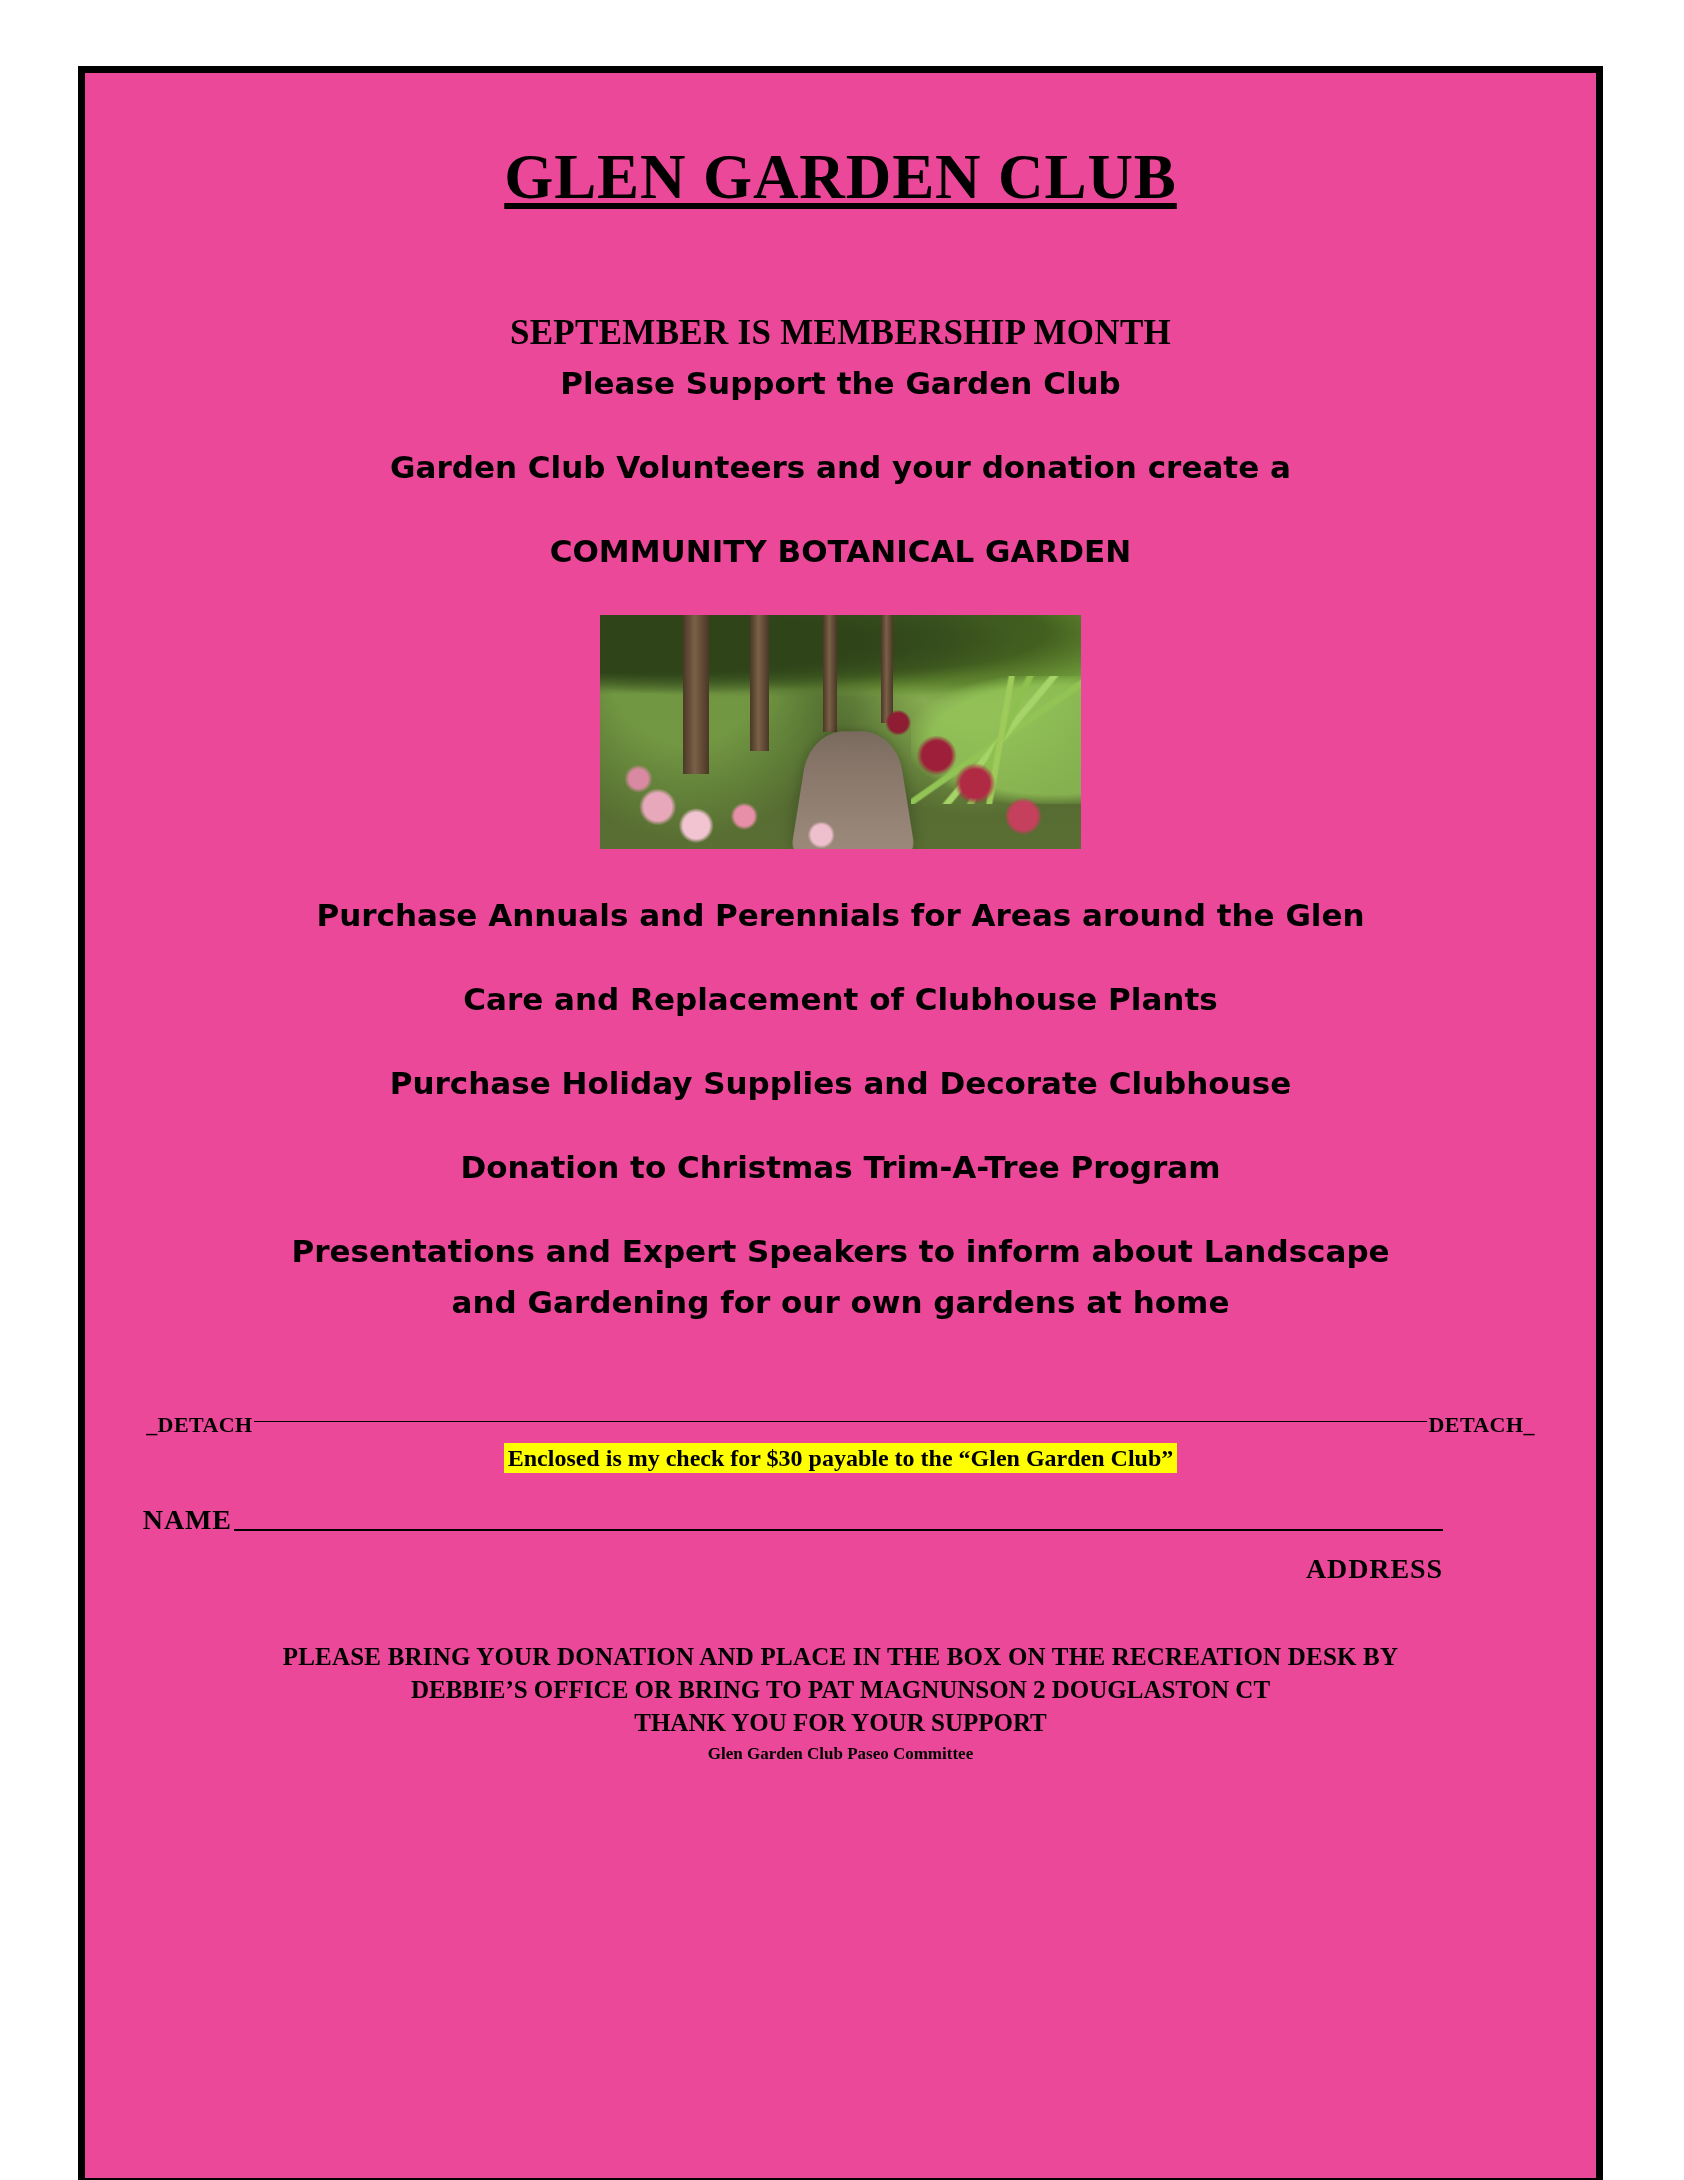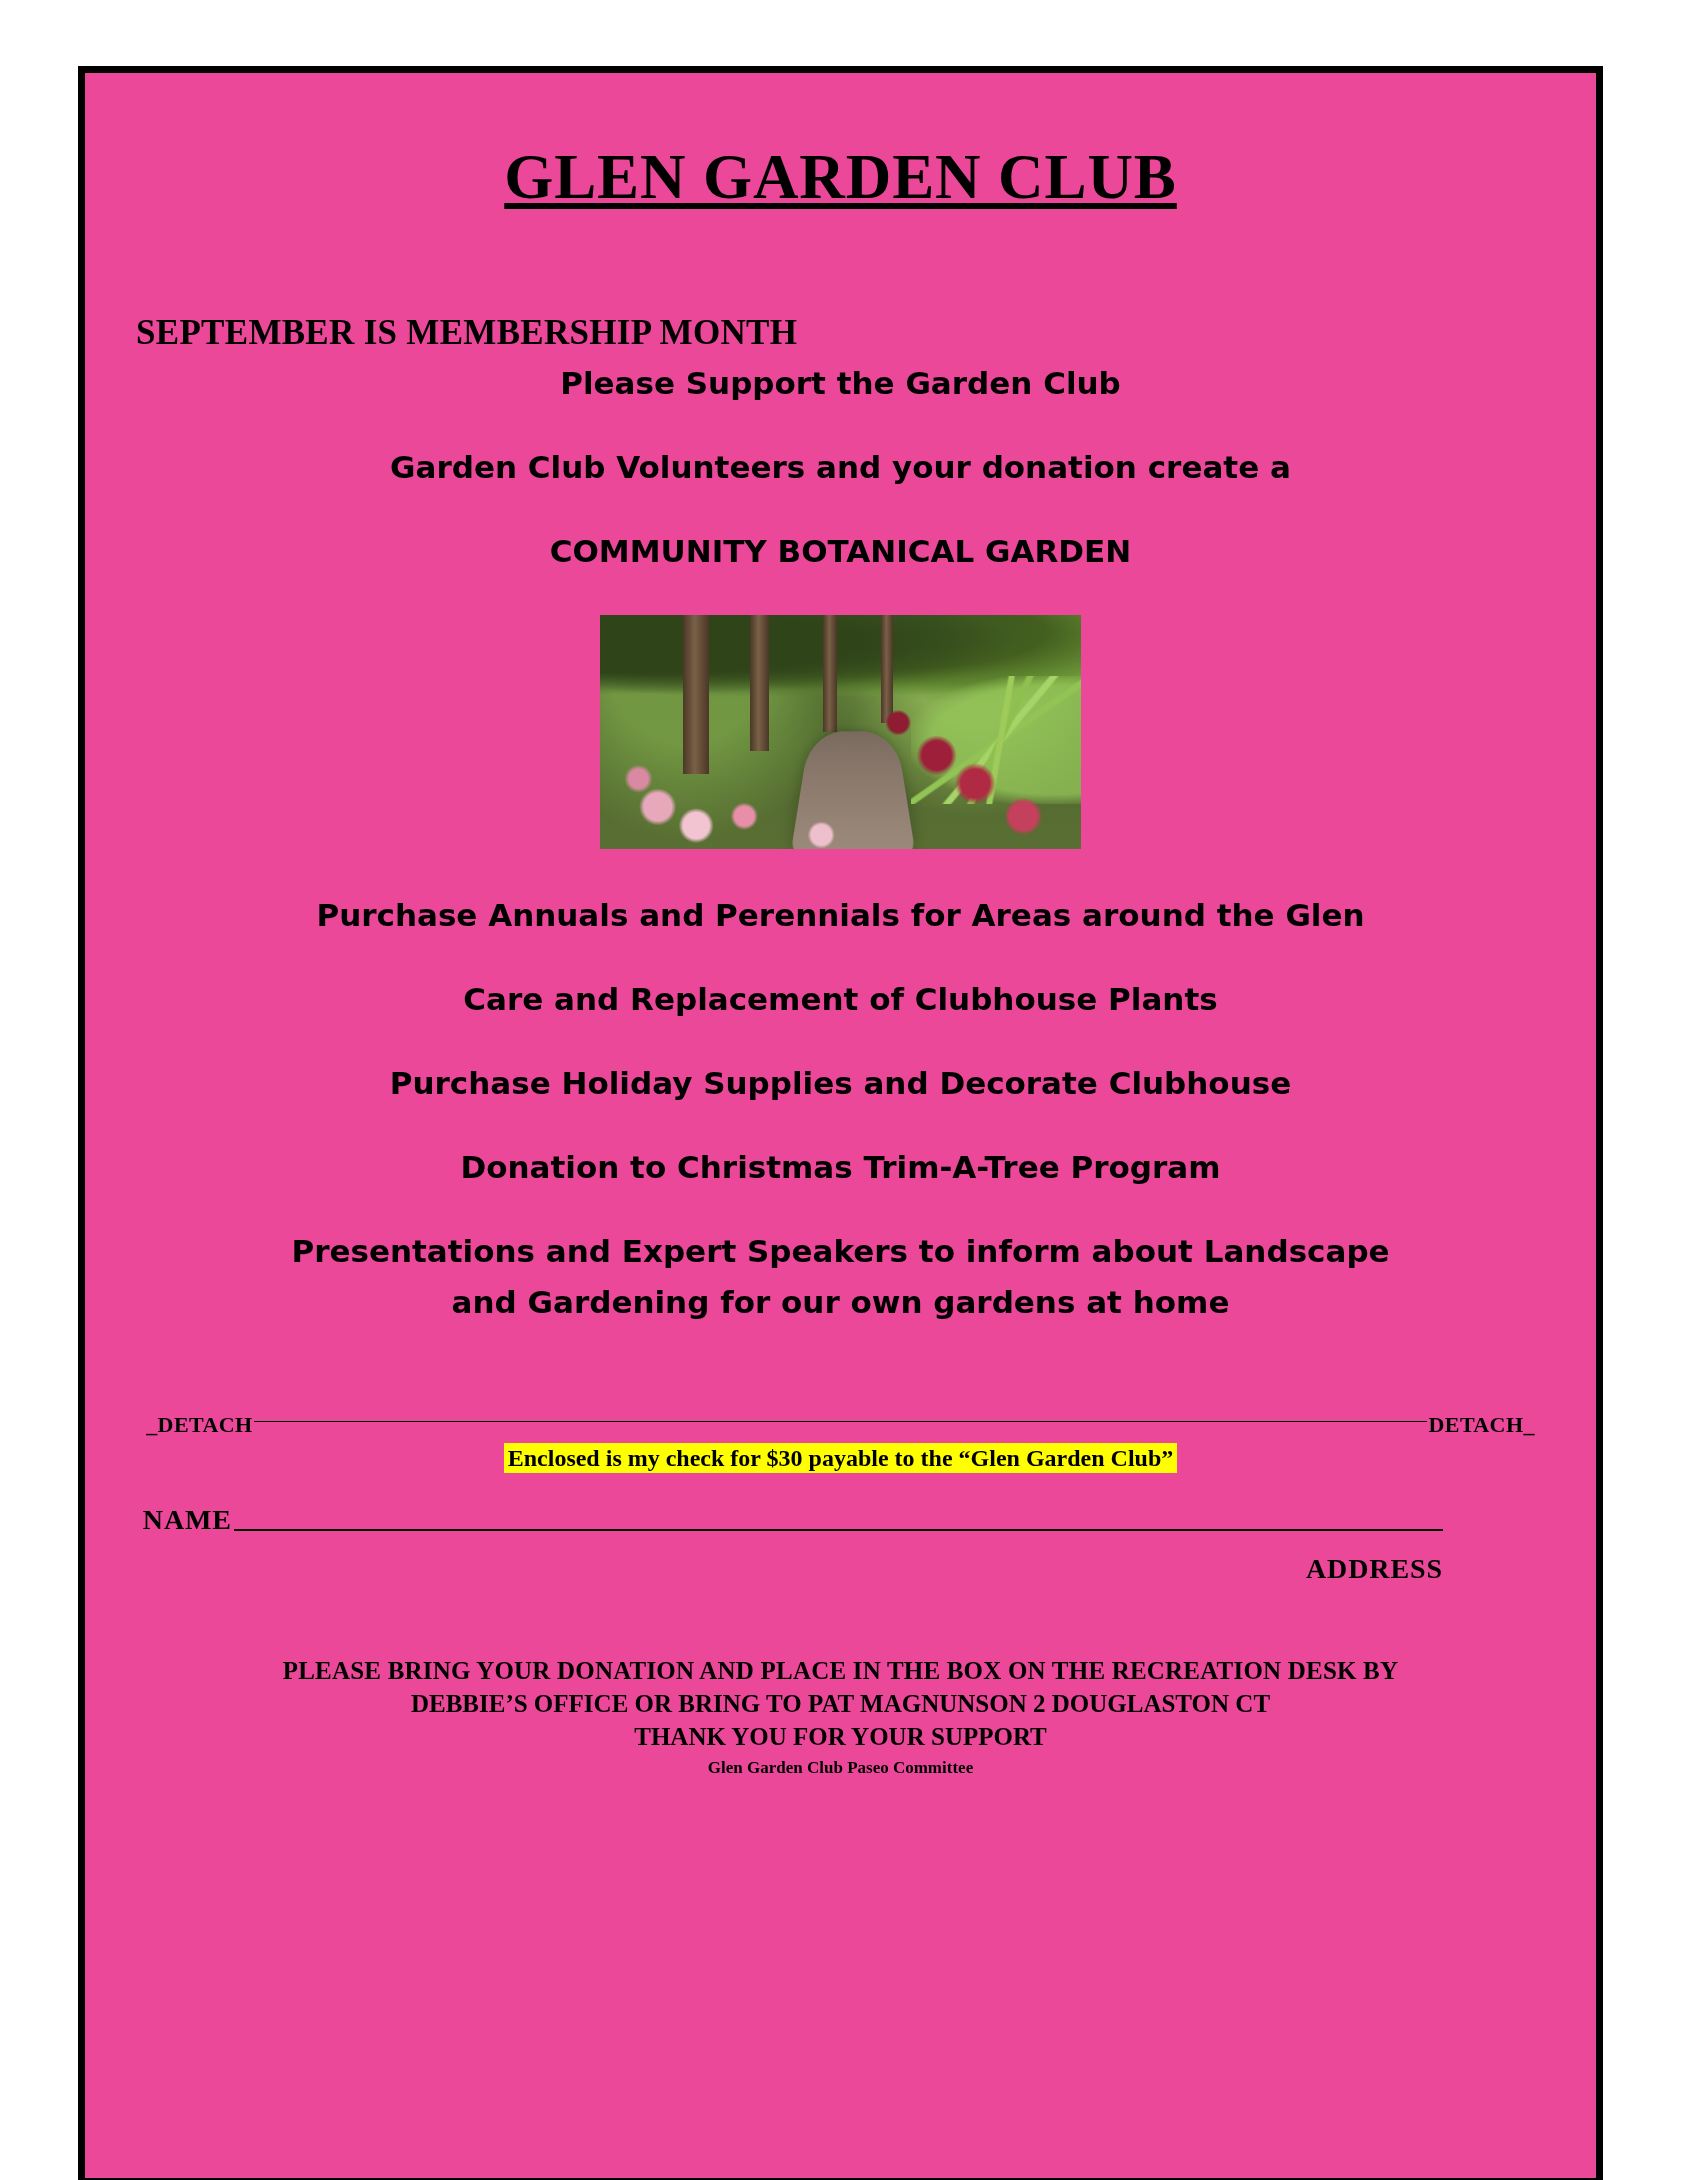--- a/index.html
+++ b/index.html
@@ -48,20 +48,21 @@
     font-weight: bold;
     font-size: 63px;
     letter-spacing: 0.9px;
     text-decoration: underline;
     text-underline-offset: 5.1px;
     margin-top: 70px;
     line-height: 1.1;
   }
 
   .h-serif {
+    text-align: center;
     font-family: "Liberation Serif", serif;
     font-weight: bold;
     font-size: 35px;
     margin-top: 101px;
     letter-spacing: 0.3px;
   }
   .h-sans {
     text-align: center;
     font-family: "DejaVu Sans", sans-serif;
     font-weight: bold;
@@ -188,21 +189,21 @@
   .field.second { margin-top: 17px; flex-direction: column; }
   .field .rule {
     flex: 1;
     border-bottom: 2.6px solid #000;
     margin-left: 1.7px;
     margin-bottom: 5.1px;
     height: 0.9px;
   }
 
   .footer {
-    margin-top: 65px;
+    margin-top: 51px;
     text-align: center;
     font-family: "Liberation Serif", serif;
     font-weight: bold;
   }
   .footer .f1 { font-size: 25px; letter-spacing: 0.2px; }
   .footer .f2 { font-size: 25px; margin-top: 5.1px; }
   .footer .f3 { font-size: 25px; margin-top: 5.1px; }
   .footer .f4 { font-size: 17px; margin-top: 6.8px; }
 </style>
 </head>

